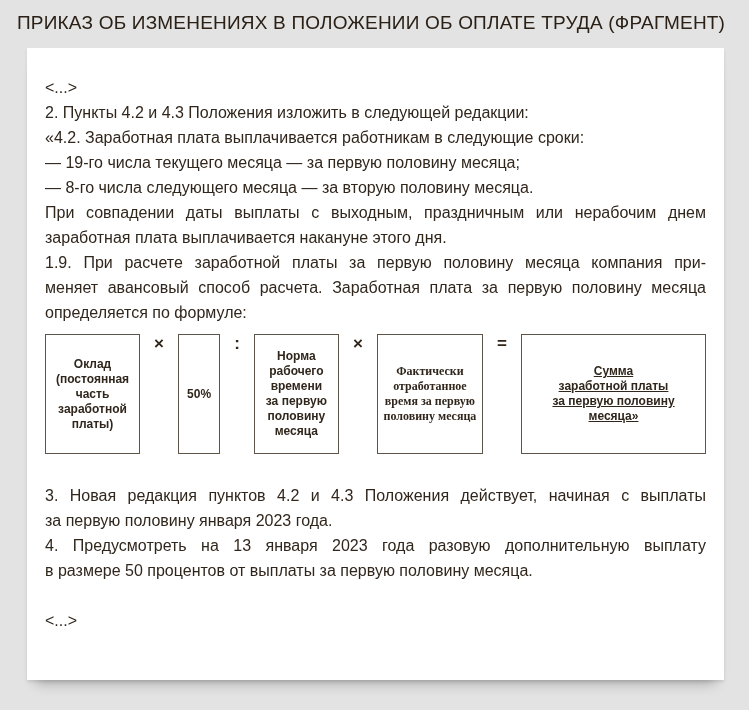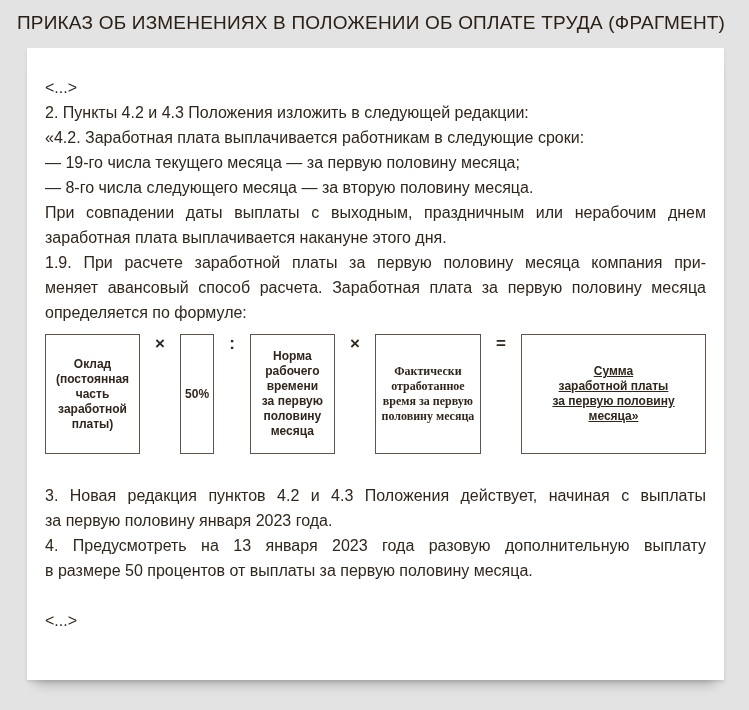--- a/index.html
+++ b/index.html
@@ -66,21 +66,21 @@
     justify-content: center;
     text-align: center;
     font-weight: bold;
     font-size: 12px;
     line-height: 15px;
     padding: 0 4px;
     white-space: pre-line;
     flex: 0 0 auto;
   }
   .fb1 { width: 95px; }
-  .fb2 { width: 34px; }
+  .fb2 { width: 42px; }
   .fb3 { width: 85px; }
   .fb4 { width: 106px; font-family: Liberation Serif, serif; }
   .fb5 { width: 185px; text-decoration: underline; }
   .fop {
     font-weight: bold;
     font-size: 17px;
     flex: 0 0 auto;
   }
 </style>
 </head>

